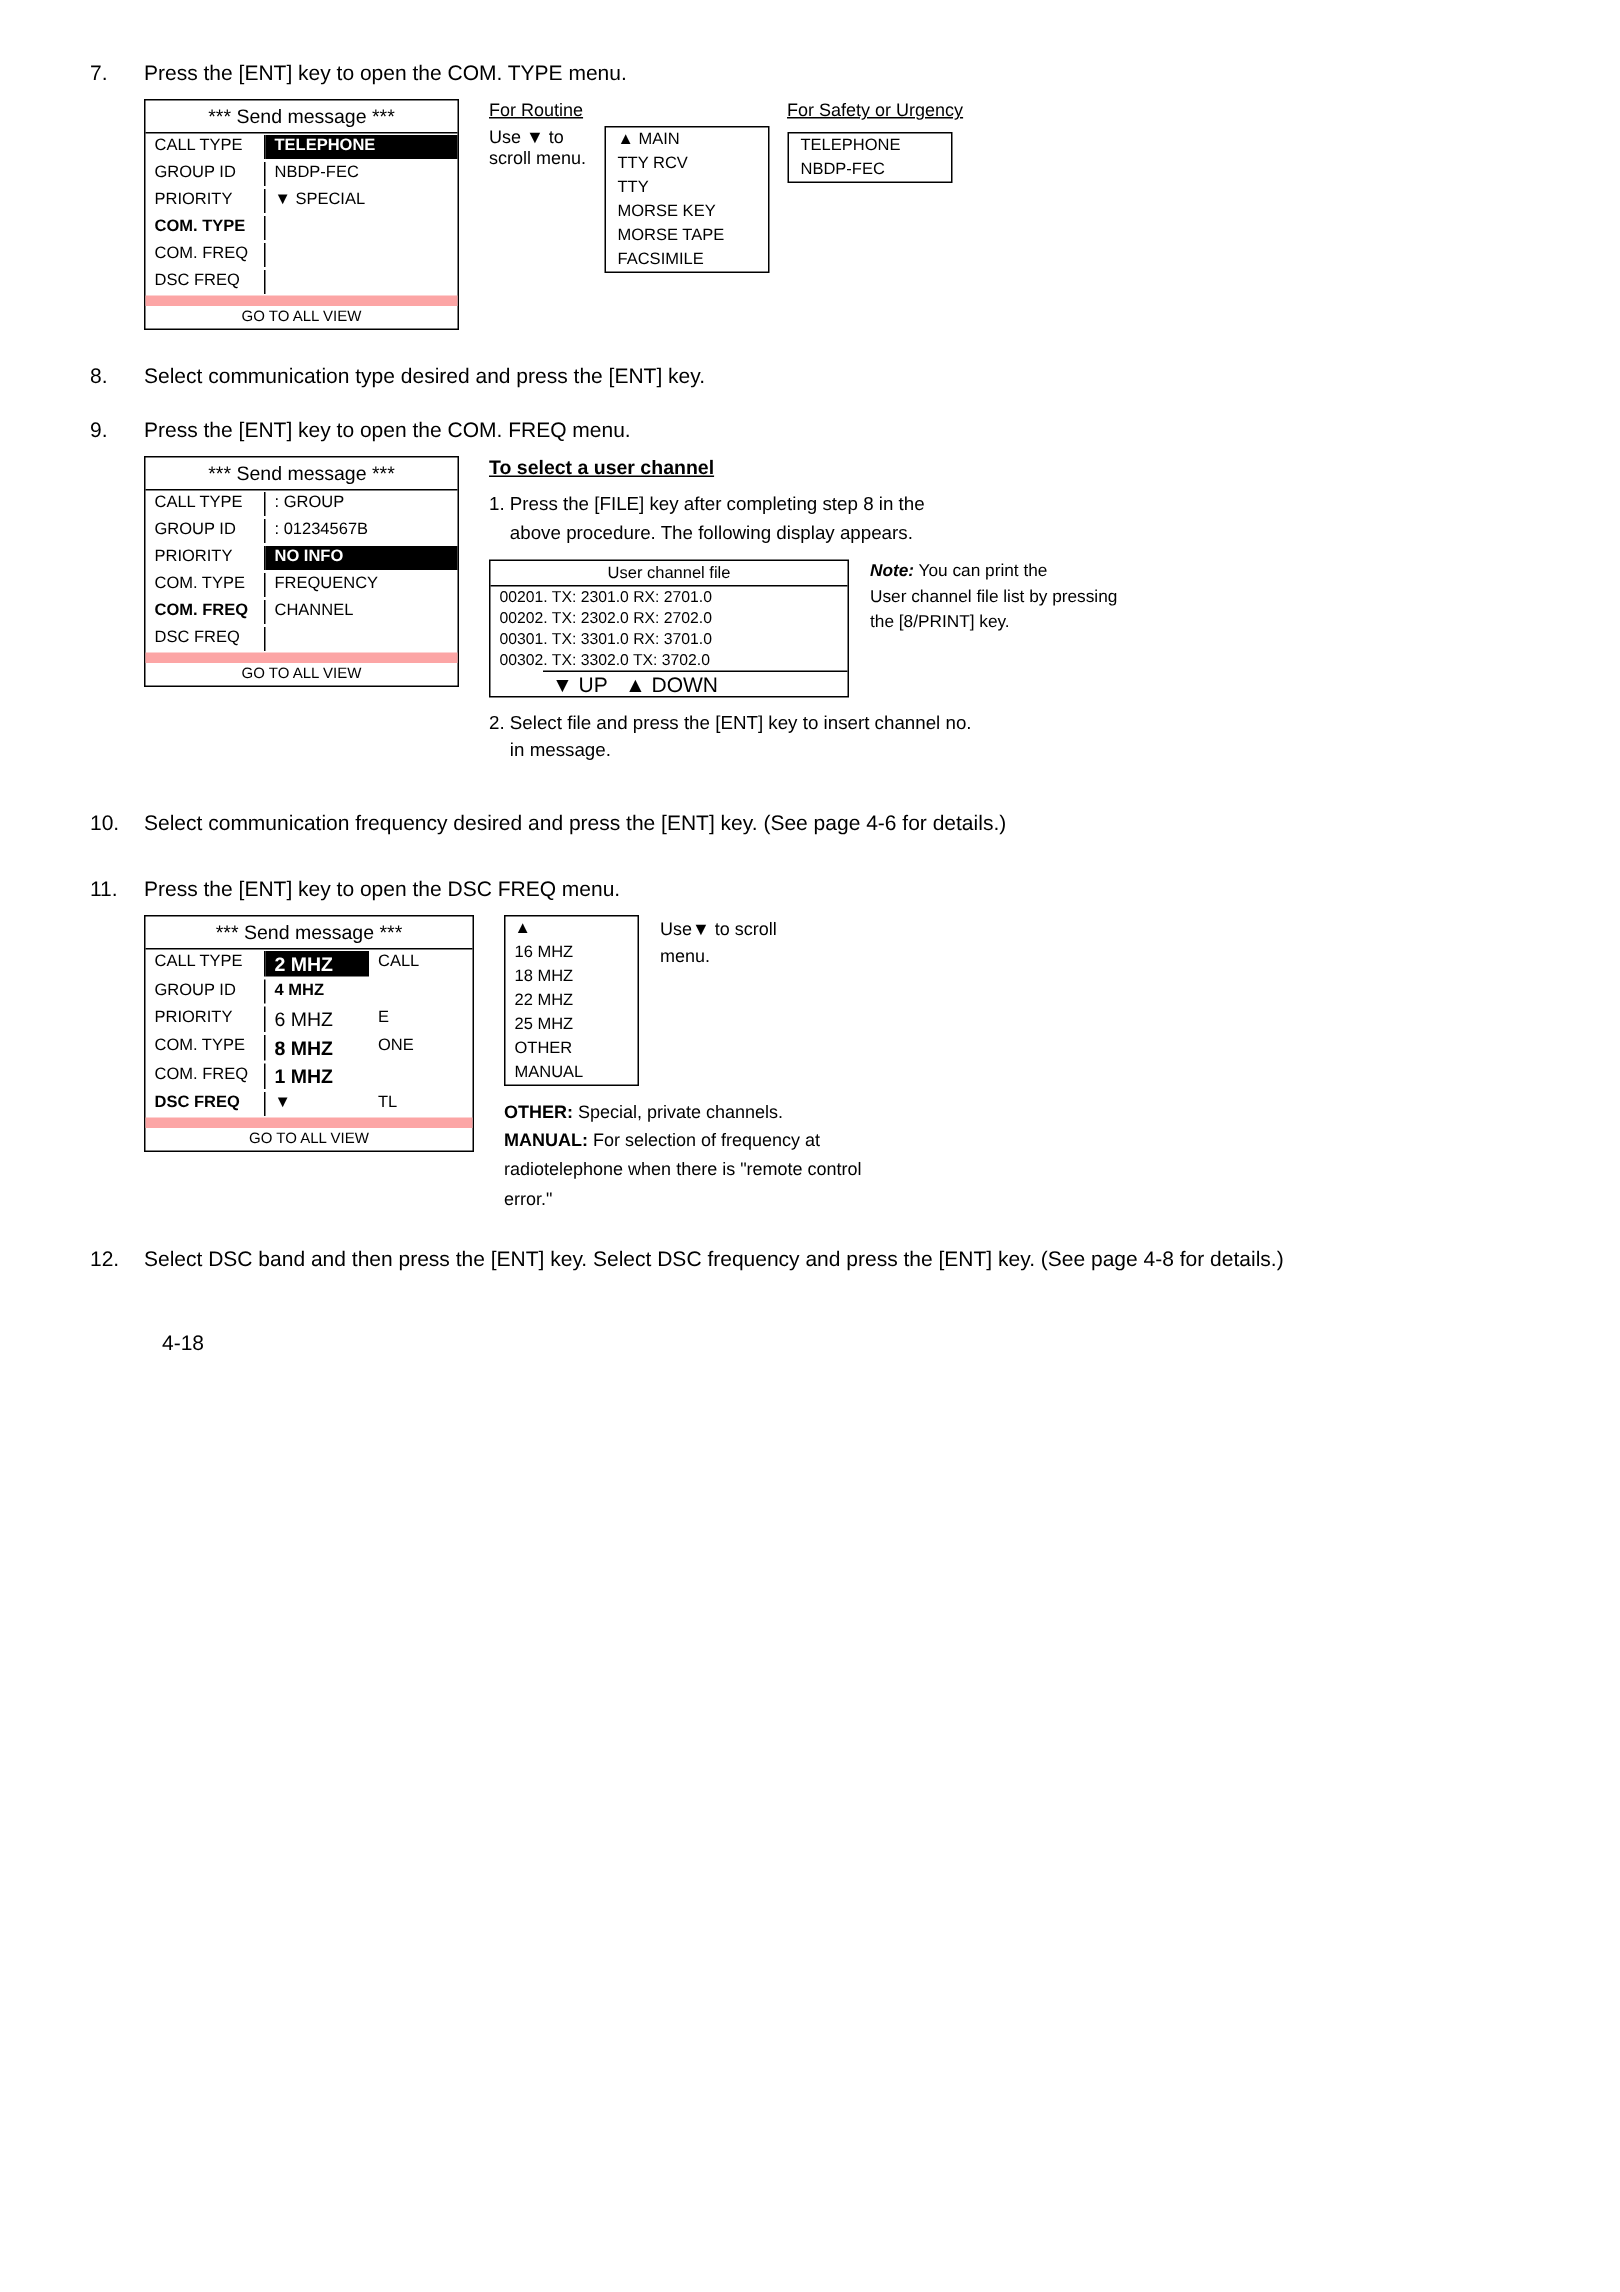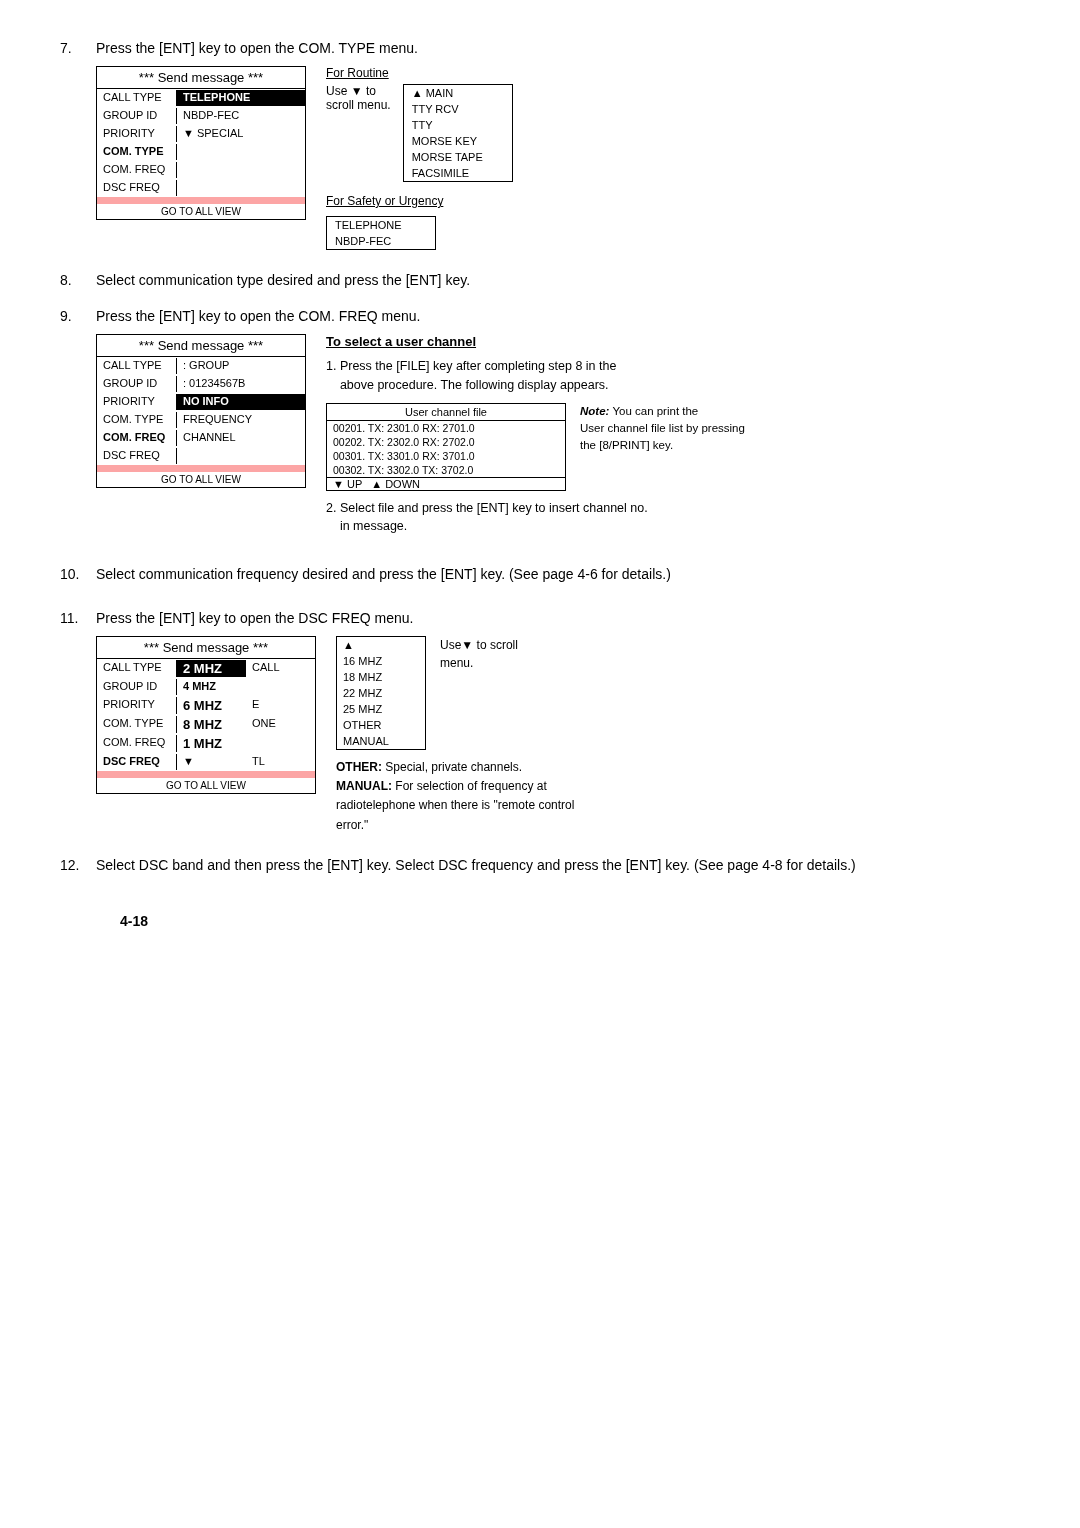--- a/index.html
+++ b/index.html
@@ -87,21 +87,21 @@
     }
 
     
     .flex-row {
       display: flex;
       align-items: flex-start;
       gap: 20px;
     }
     .flex-col {
       display: flex;
-      flex-direction: column;
+      flex-direction: row;
     }
 
     
     .for-label {
       font-size: 12px;
       margin-bottom: 4px;
     }
     .use-text {
       font-size: 12px;
       margin-bottom: 6px;
@@ -160,22 +160,23 @@
       padding: 2px 8px;
       font-size: 11px;
     }
     .ucf-row {
       padding: 1px 6px;
       font-size: 10.5px;
     }
     .ucf-nav {
       display: flex;
       border-top: 1px solid #000;
-      font-size: 11px;
+      font-size: 14px;
       padding: 0 6px;
+      margin-left: 35px;
     }
 
     
     .note-area {
       display: flex;
       gap: 14px;
       align-items: flex-start;
       margin-top: 6px;
     }
     .note-text {
@@ -221,23 +222,23 @@
     }
     .freq-list-row {
       padding: 2px 6px;
       font-size: 11px;
     }
 
     
     .page-num {
       position: absolute;
       bottom: 30px;
-      left: 60px;
+      left: 48px;
       font-size: 14px;
-      font-weight: bold;
+      font-weight: normal;
     }
 
     .border-right {
       border-right: 1px solid #000;
     }
   </style>
 </head>
 <body>
 
 <div class="step">
@@ -394,21 +395,21 @@
         </div>
 
         <div class="send-msg-row">
           <span class="send-msg-label border-right">GROUP ID</span>
           <span class="send-msg-value" style="font-size:11px;font-weight:bold;">4 MHZ</span>
           <span class="send-msg-value"></span>
         </div>
 
         <div class="send-msg-row">
           <span class="send-msg-label border-right">PRIORITY</span>
-          <span class="send-msg-value" style="font-size:13px;font-weight:bold;">6 MHZ</span>
+          <span class="send-msg-value" style="font-size:13px;font-weight:normal;">6 MHZ</span>
           <span class="send-msg-value" style="font-size:11px;">E</span>
         </div>
 
         <div class="send-msg-row">
           <span class="send-msg-label border-right">COM. TYPE</span>
           <span class="send-msg-value" style="font-size:13px;font-weight:bold;">8 MHZ</span>
           <span class="send-msg-value" style="font-size:11px;">ONE</span>
         </div>
 
         <div class="send-msg-row">

